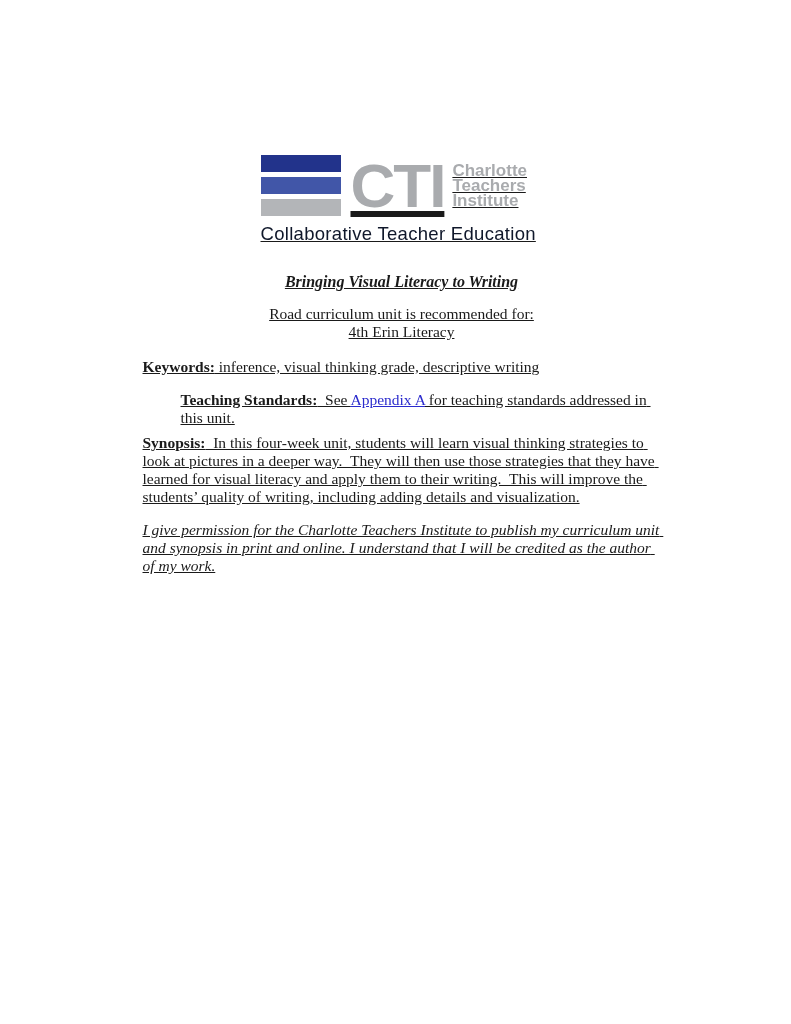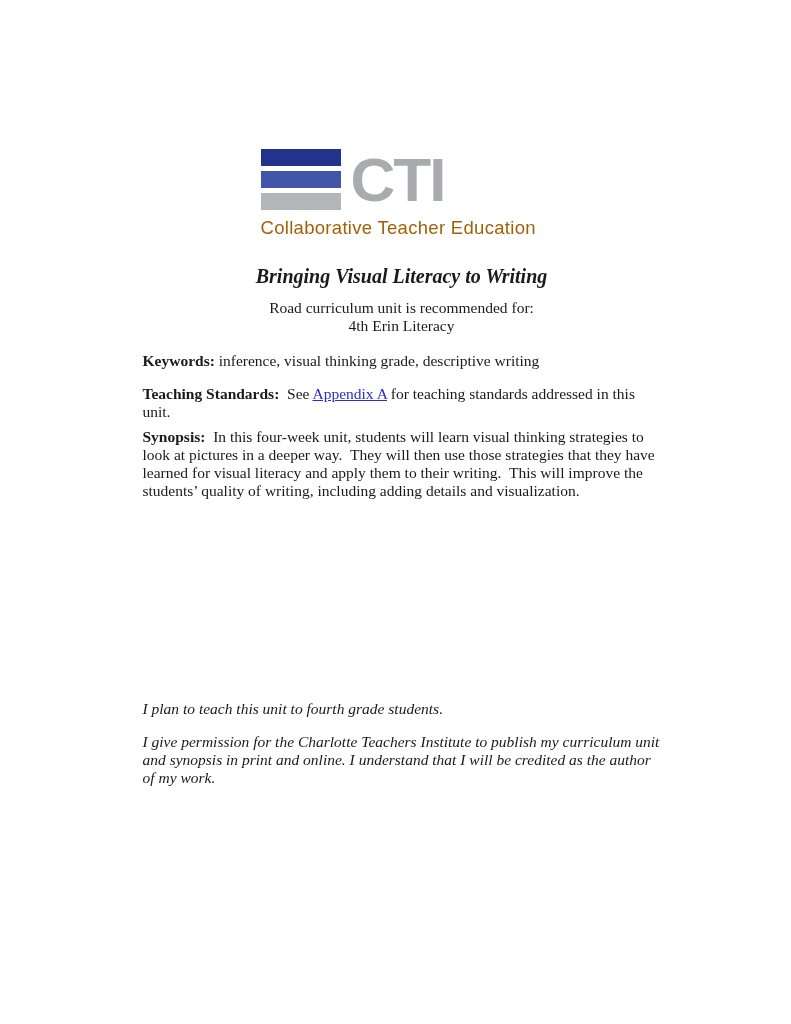--- a/index.html
+++ b/index.html
@@ -7,25 +7,26 @@
     padding: 0;
     background: #ffffff;
   }
   .page {
     position: relative;
     width: 732px;
     height: 1024px;
     margin: 0 auto;
     background: #ffffff;
     box-sizing: border-box;
-    padding: 2px 101px 0 113px;
+    padding: 8px 101px 0 113px;
     overflow: hidden;
     font-family: "Liberation Serif", serif;
     font-size: 15.5px;
     color: #1a1a1a;
+    text-decoration: underline;
   }
   
   .logo {
     width: 282px;
     margin: 147px auto 0;
   }
   .logo-top {
     display: flex;
     align-items: center;
   }
@@ -51,43 +52,43 @@
     font-family: "Liberation Sans", sans-serif;
     font-weight: bold;
     font-size: 17px;
     line-height: 15px;
     color: #a9abae;
     white-space: nowrap;
   }
   .logo-tagline {
     font-family: "Liberation Sans", sans-serif;
     font-size: 18.5px;
-    color: #a16207;
+    color: #0f172a;
     margin-top: 7px;
     letter-spacing: 0.3px;
     white-space: nowrap;
   }
   
   .center { text-align: center; white-space: pre-wrap; }
   .doc-title {
     margin-top: 28px;
     font-weight: bold;
     font-style: italic;
-    font-size: 20px;
+    font-size: 16px;
     line-height: 18px;
   }
   .byline-block { margin-top: 14px; line-height: 18px; }
   .recommended-block { margin-top: 14px; line-height: 18px; }
   
   .para {
     line-height: 18px;
     white-space: pre-wrap;
   }
   .para.keywords   { margin-top: 17px; }
-  .para.standards  { margin-top: 15px; }
+  .para.standards  { margin-top: 15px; margin-left: 38px; }
   .para.synopsis   { margin-top: 7px; }
   .label { font-weight: bold; }
   .doc-link { text-decoration: underline; }
   
   .note {
     font-style: italic;
     line-height: 18px;
     white-space: pre-wrap;
   }
   .note.plan       { margin-top: 200px; }
@@ -99,34 +100,38 @@
 <div class="page">
 
   <div class="logo">
     <div class="logo-top">
       <div class="logo-bars">
         <div class="logo-bar" style="background: rgb(34, 51, 139);"></div>
         <div class="logo-bar" style="background: rgb(65, 86, 168);"></div>
         <div class="logo-bar" style="background: rgb(179, 181, 184);"></div>
       </div>
       <div class="logo-acronym">CTI</div>
+      <div class="logo-names">
+        <div>Charlotte</div>
+        <div>Teachers</div>
+        <div>Institute</div>
+      </div>
     </div>
     <div class="logo-tagline">Collaborative Teacher Education</div>
   </div>
 
   <div class="doc-title center">Bringing Visual Literacy to Writing</div>
 
 
   <div class="recommended-block">
     <div class="center">Road curriculum unit is recommended for:</div>
     <div class="center">4th Erin Literacy</div>
   </div>
 
   <div class="para keywords"><span class="label">Keywords:</span><span> inference, visual thinking grade, descriptive writing</span></div>
 
   <div class="para standards"><span class="label">Teaching Standards:</span><span>  See </span><a class="doc-link" href="#" style="color: rgb(43, 43, 205);">Appendix A</a><span> for teaching standards addressed in this unit.</span></div>
 
   <div class="para synopsis"><span class="label">Synopsis:</span><span>  In this four-week unit, students will learn visual thinking strategies to look at pictures in a deeper way.  They will then use those strategies that they have learned for visual literacy and apply them to their writing.  This will improve the students’ quality of writing, including adding details and visualization.</span></div>
 
-  <div class="note plan">I plan to teach this unit to fourth grade students.</div>
   <div class="note permission">I give permission for the Charlotte Teachers Institute to publish my curriculum unit and synopsis in print and online. I understand that I will be credited as the author of my work.</div>
 
 </div>
 
 </body></html>

